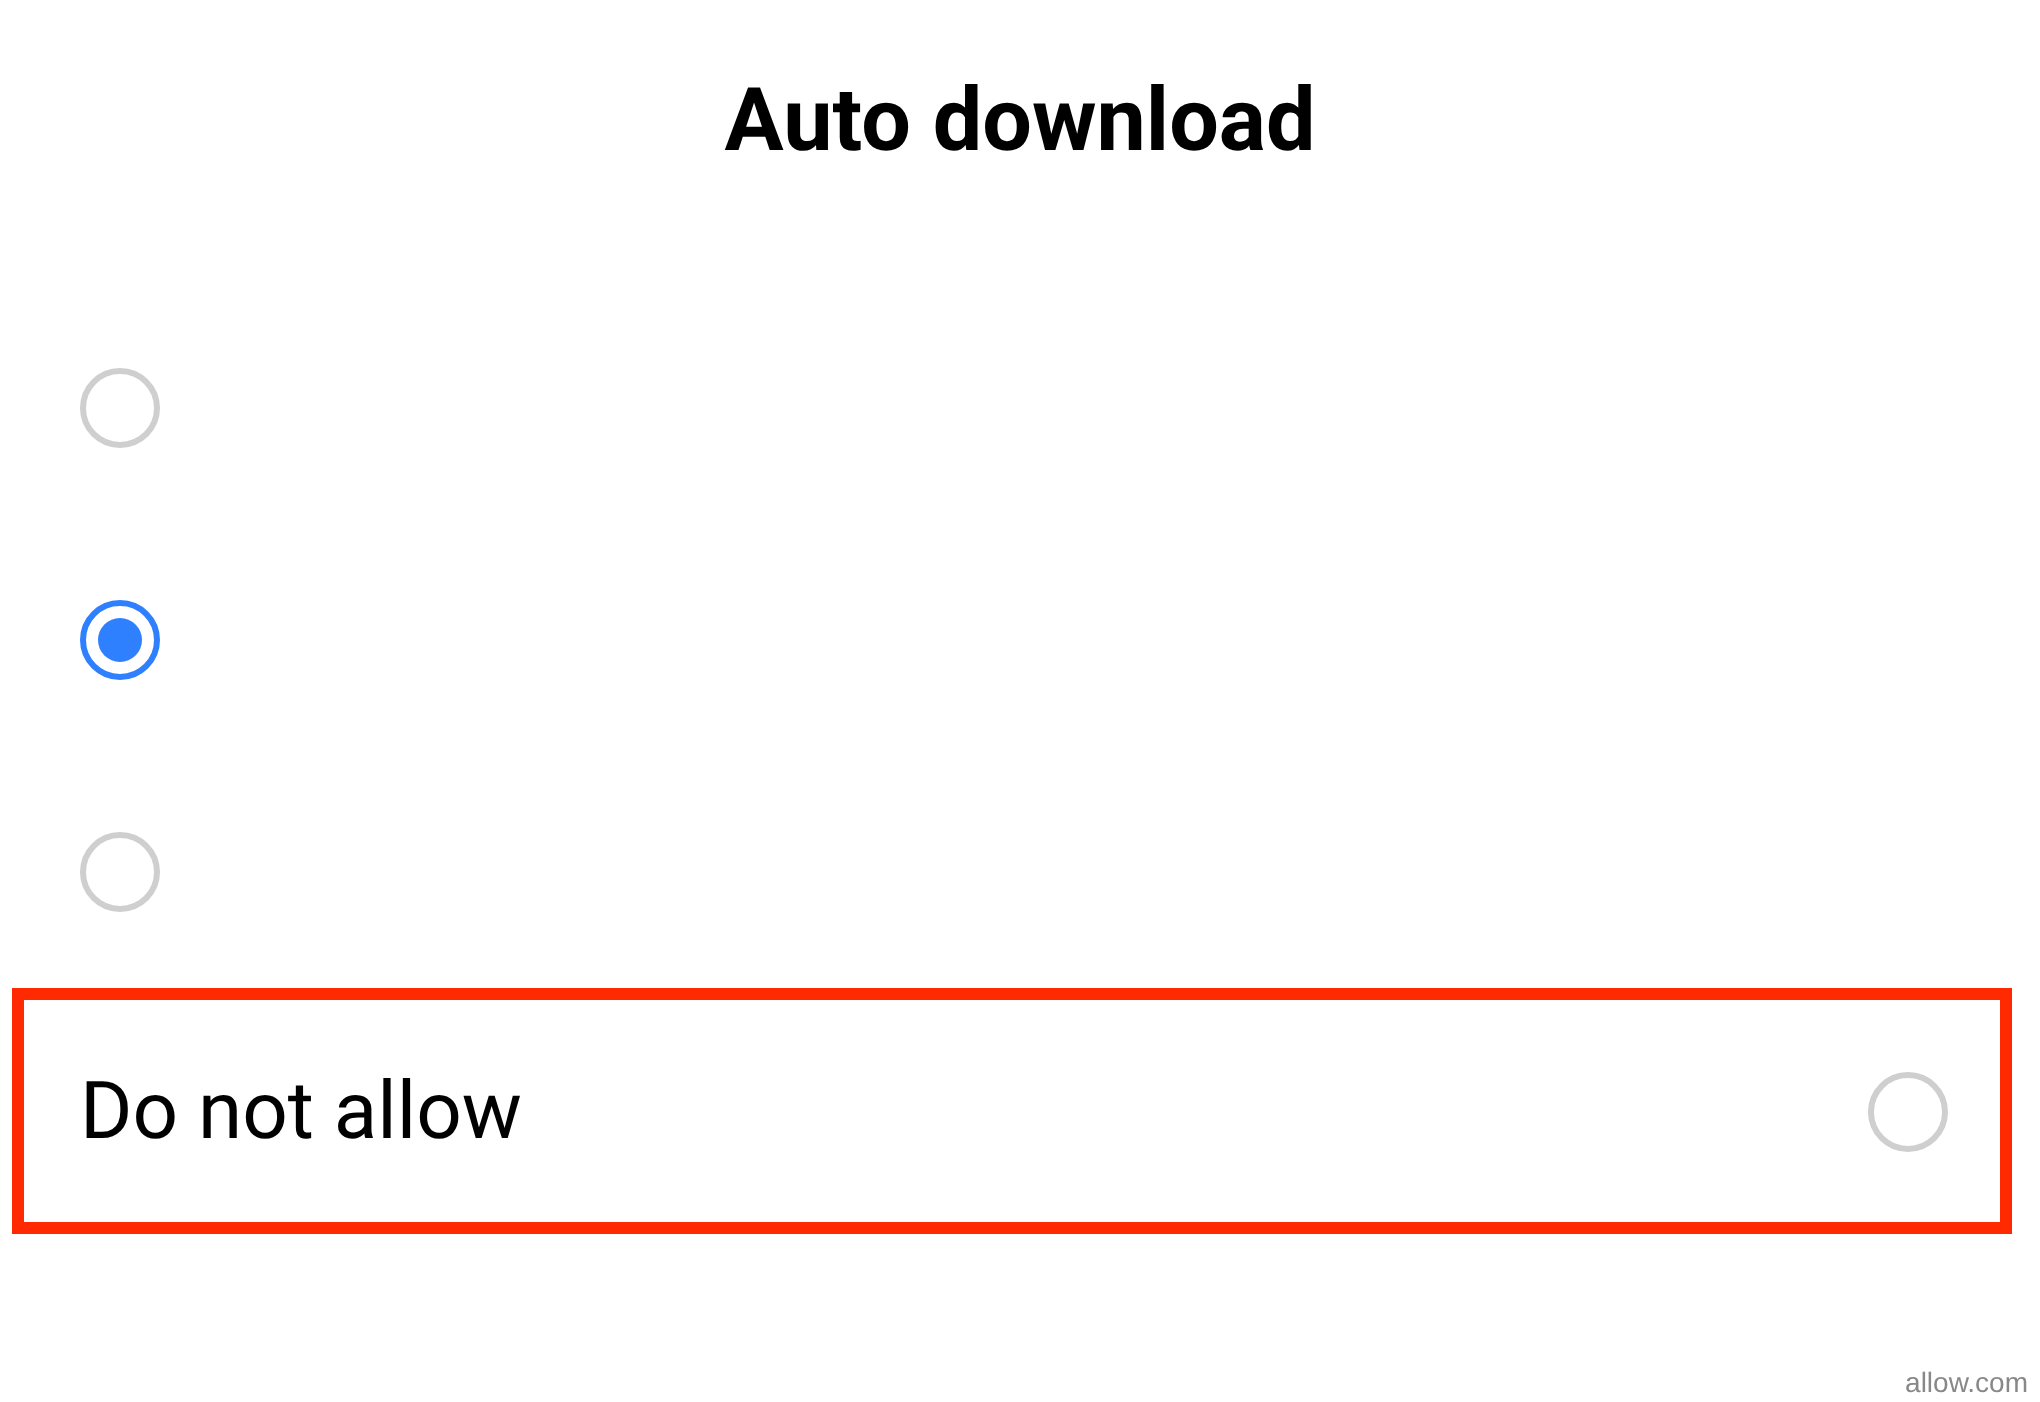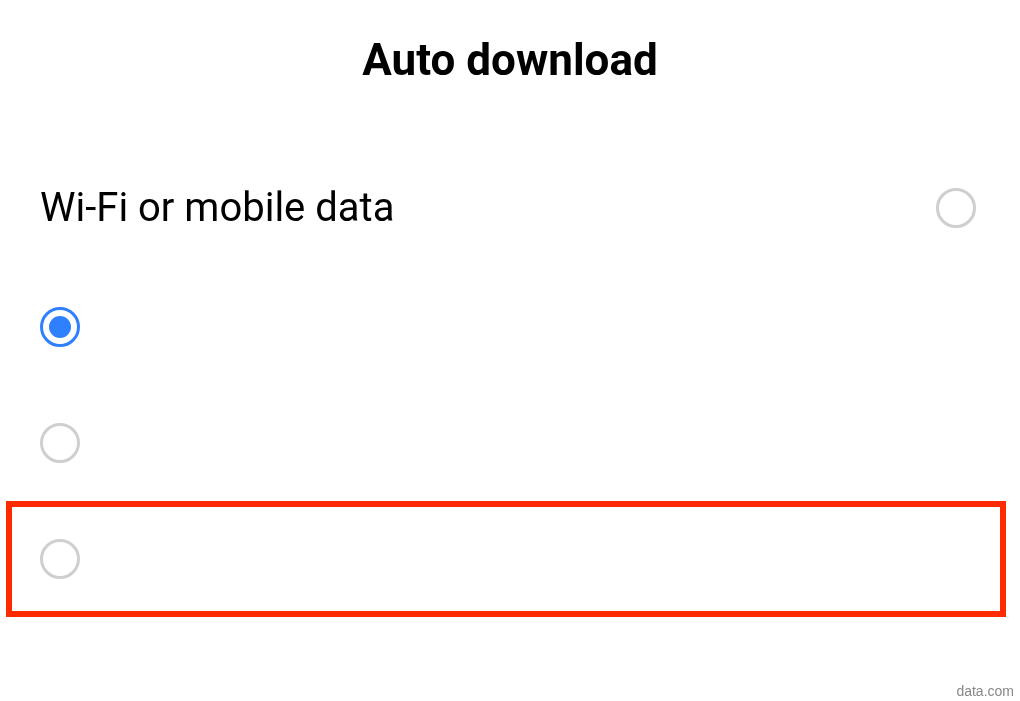--- a/index.html
+++ b/index.html
@@ -65,37 +65,37 @@
       color: #888;
       font-family: Arial, sans-serif;
     }
   </style>
 </head>
 <body>
 
 <h1 class="title">Auto download</h1>
 
 <div class="option-row">
-  <span class="option-label">Wi-Fi or mobile data</span>
   <span class="radio">
       <span class="radio-inner"></span>
     </span>
 </div>
 
 <div class="option-row">
   <span class="radio selected">
       <span class="radio-inner"></span>
     </span>
 </div>
 
 <div class="option-row">
   <span class="radio">
       <span class="radio-inner"></span>
     </span>
 </div>
 
 <div class="option-row highlighted">
+  <span class="option-label">Do not allow</span>
   <span class="radio">
       <span class="radio-inner"></span>
     </span>
 </div>
 
-<div class="watermark">data.com</div>
+<div class="watermark">allow.com</div>
 
 </body></html>

